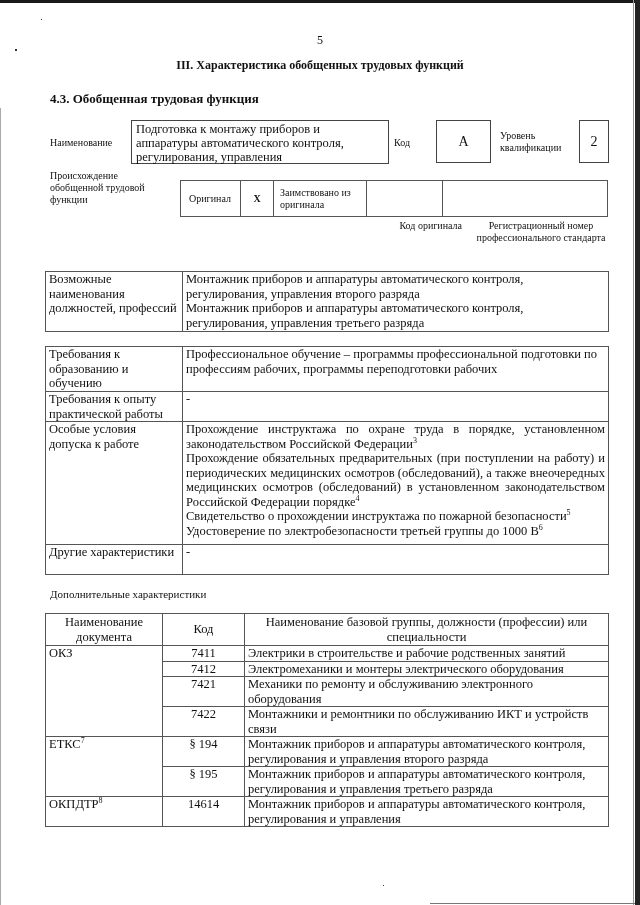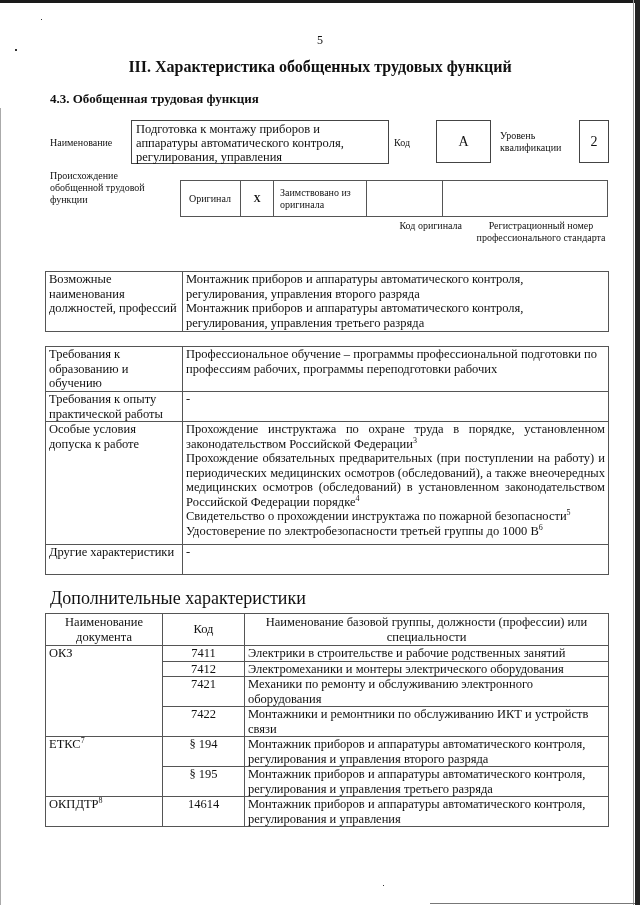--- a/index.html
+++ b/index.html
@@ -10,21 +10,21 @@
       color: #111;
     }
     .scan-top { position: absolute; left: 0; top: 0; width: 640px; height: 3px; background: #1a1a1a; }
     .scan-right { position: absolute; right: 0; top: 0; width: 5px; height: 905px; background: #222; }
     .scan-right-inner { position: absolute; right: 6px; top: 0; width: 1px; height: 905px; background: #999; }
     .scan-left { position: absolute; left: 0; top: 108px; width: 1px; height: 797px; background: #aaa; }
     .scan-bottom { position: absolute; left: 430px; bottom: 1px; width: 205px; height: 1px; background: #777; }
     .speck { position: absolute; width: 2px; height: 2px; background: #333; }
 
     .page-num { position: absolute; left: 0; width: 640px; top: 33px; text-align: center; font-size: 12px; }
-    .section-title { position: absolute; left: 0; width: 640px; top: 58px; text-align: center; font-size: 16px; font-weight: bold; }
+    .section-title { position: absolute; left: 0; width: 640px; top: 58px; text-align: center; font-size: 12px; font-weight: bold; }
     .subsection-title { position: absolute; left: 50px; top: 91px; font-size: 13px; font-weight: bold; }
 
     .lbl-small { position: absolute; font-size: 10px; line-height: 12px; }
     .box { position: absolute; border: 1px solid #444; }
     .name-box { left: 131px; top: 120px; width: 258px; height: 44px; padding: 1px 4px; font-size: 12.5px; line-height: 14px; }
     .code-box { left: 436px; top: 120px; width: 55px; height: 43px; display: flex; align-items: center; justify-content: center; font-size: 14px; }
     .level-box { left: 579px; top: 120px; width: 30px; height: 43px; display: flex; align-items: center; justify-content: center; font-size: 14px; }
 
     .origin-row { position: absolute; left: 180px; top: 180px; width: 428px; height: 37px; border: 1px solid #555; display: flex; }
     .origin-row > div { height: 100%; border-right: 1px solid #555; display: flex; align-items: center; font-size: 10px; line-height: 12px; }
@@ -35,21 +35,21 @@
     .oc-code { width: 76px; }
     .oc-reg { flex: 1; }
 
     .under-lbl { position: absolute; font-size: 10px; line-height: 12px; text-align: center; }
 
     table.grid { position: absolute; border-collapse: collapse; font-size: 12.5px; line-height: 14.5px; }
     table.grid td { border: 1px solid #555; vertical-align: top; padding: 0 3px; }
     .justify { text-align: justify; }
     sup { font-size: 8px; line-height: 0; vertical-align: super; }
 
-    .add-title { position: absolute; left: 50px; top: 588px; font-size: 18px; }
+    .add-title { position: absolute; left: 50px; top: 588px; font-size: 11px; }
     table.add { position: absolute; left: 45px; top: 613px; width: 564px; border-collapse: collapse; font-size: 12.5px; line-height: 14.5px; }
     table.add td, table.add th { border: 1px solid #555; vertical-align: top; padding: 0 3px; font-weight: normal; }
     table.add th { text-align: center; vertical-align: middle; }
     .c-code { text-align: center; }
   </style>
 </head>
 <body>
 
 <div class="scan-top"></div>
 <div class="scan-right"></div>

